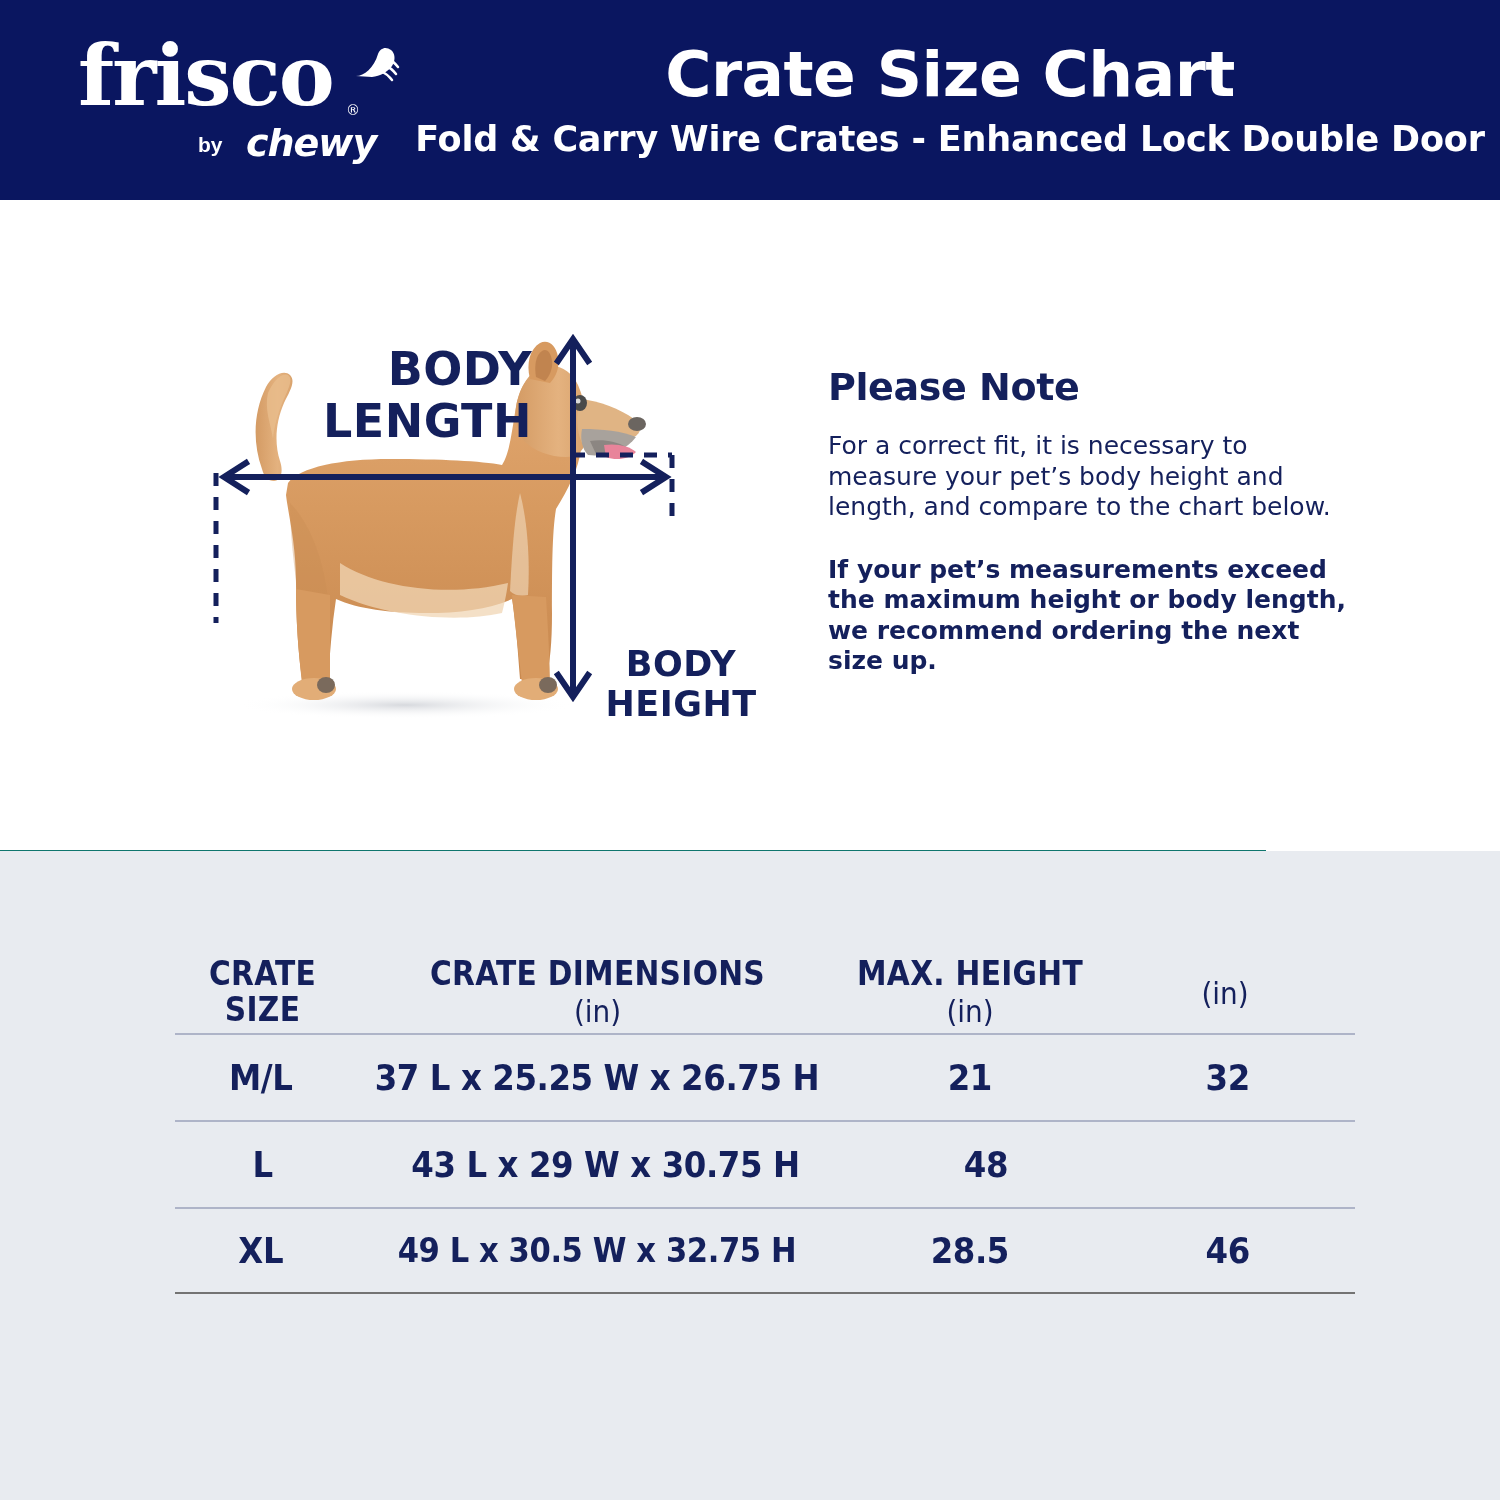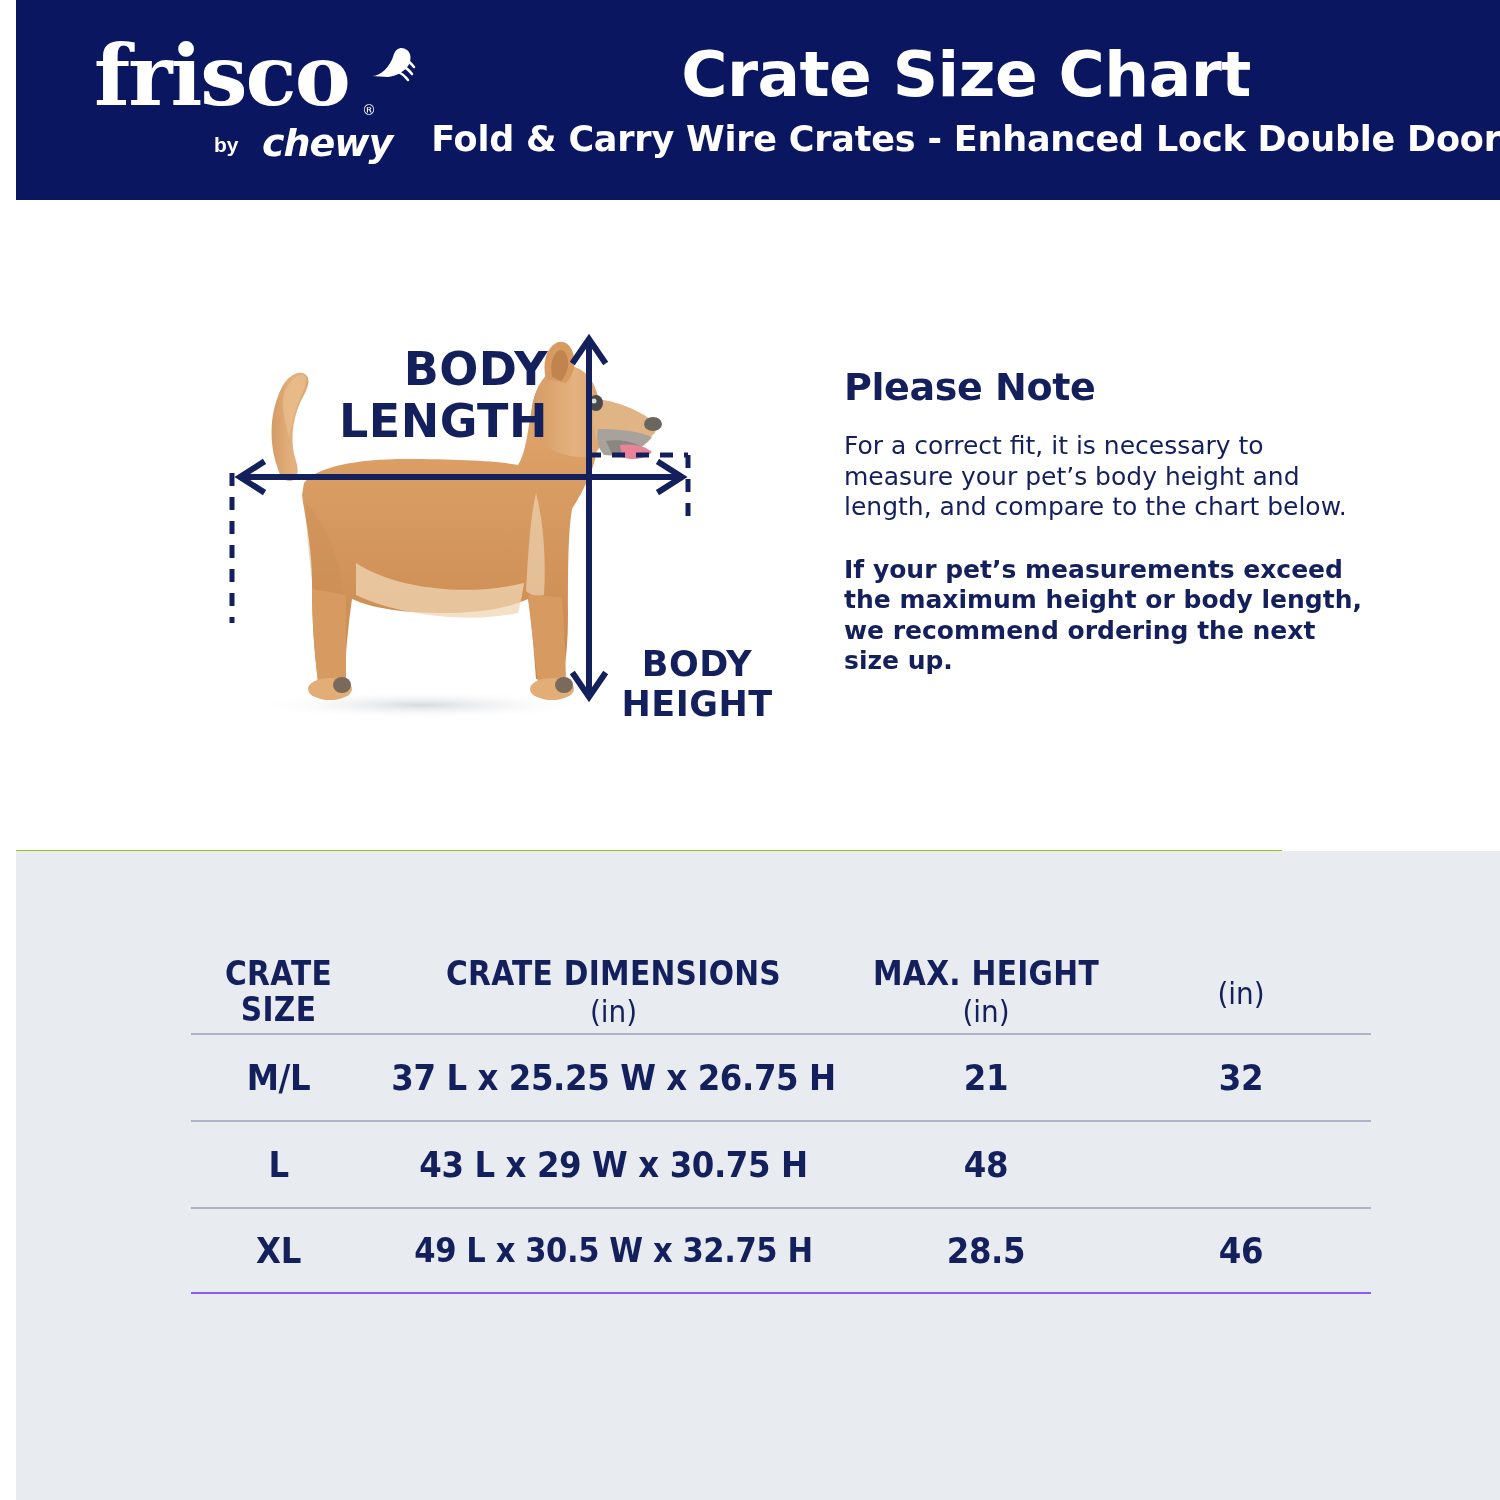--- a/index.html
+++ b/index.html
@@ -9,22 +9,21 @@
     height: 1500px;
     background: #ffffff;
     font-family: "Liberation Sans", sans-serif;
     overflow: hidden;
   }
 
   .page {
     position: relative;
     width: 1266px;
     height: 1500px;
-    background: #84cc16;
-    margin-left: 16px;
+    background: #0f766e;
   }
 
   
   .header {
     position: absolute;
     left: 0; top: 0;
     width: 1500px;
     height: 200px;
     background: #0a1660;
     display: flex;
@@ -229,24 +228,25 @@
     width: 100%;
   }
 
   .thead {
     padding-bottom: 4px;
   }
 
   .tbody-row {
     height: 87px;
     border-top: 2px solid #aeb4c8;
+    gap: 8px;
   }
 
   .tbody-row.last {
-    border-bottom: 2px solid #8b5cf6;
+    border-bottom: 2px solid #737373;
   }
 
   .c-size      { width: 175px; text-align: center; }
   .c-dims      { width: 495px; text-align: center; }
   .c-height    { width: 250px; text-align: center; }
   .c-length    { width: 260px; text-align: center; }
 
   .th {
     font-size: 33px;
     font-weight: 700;

